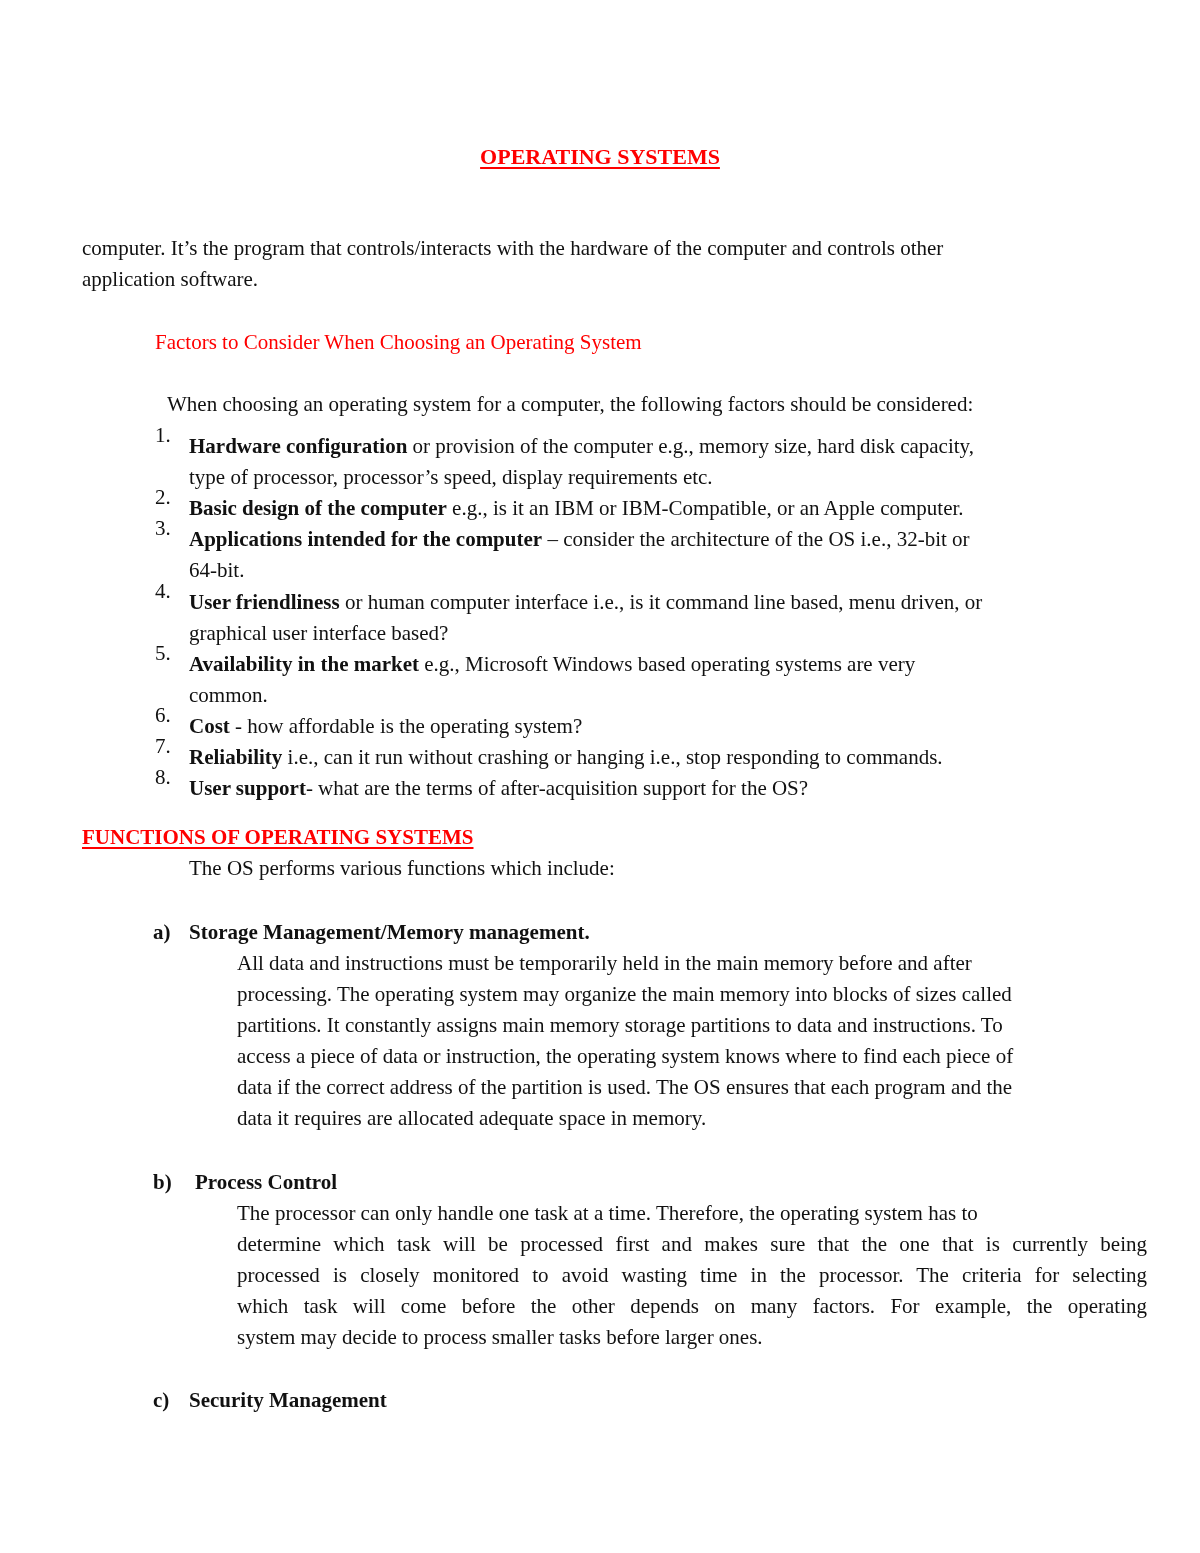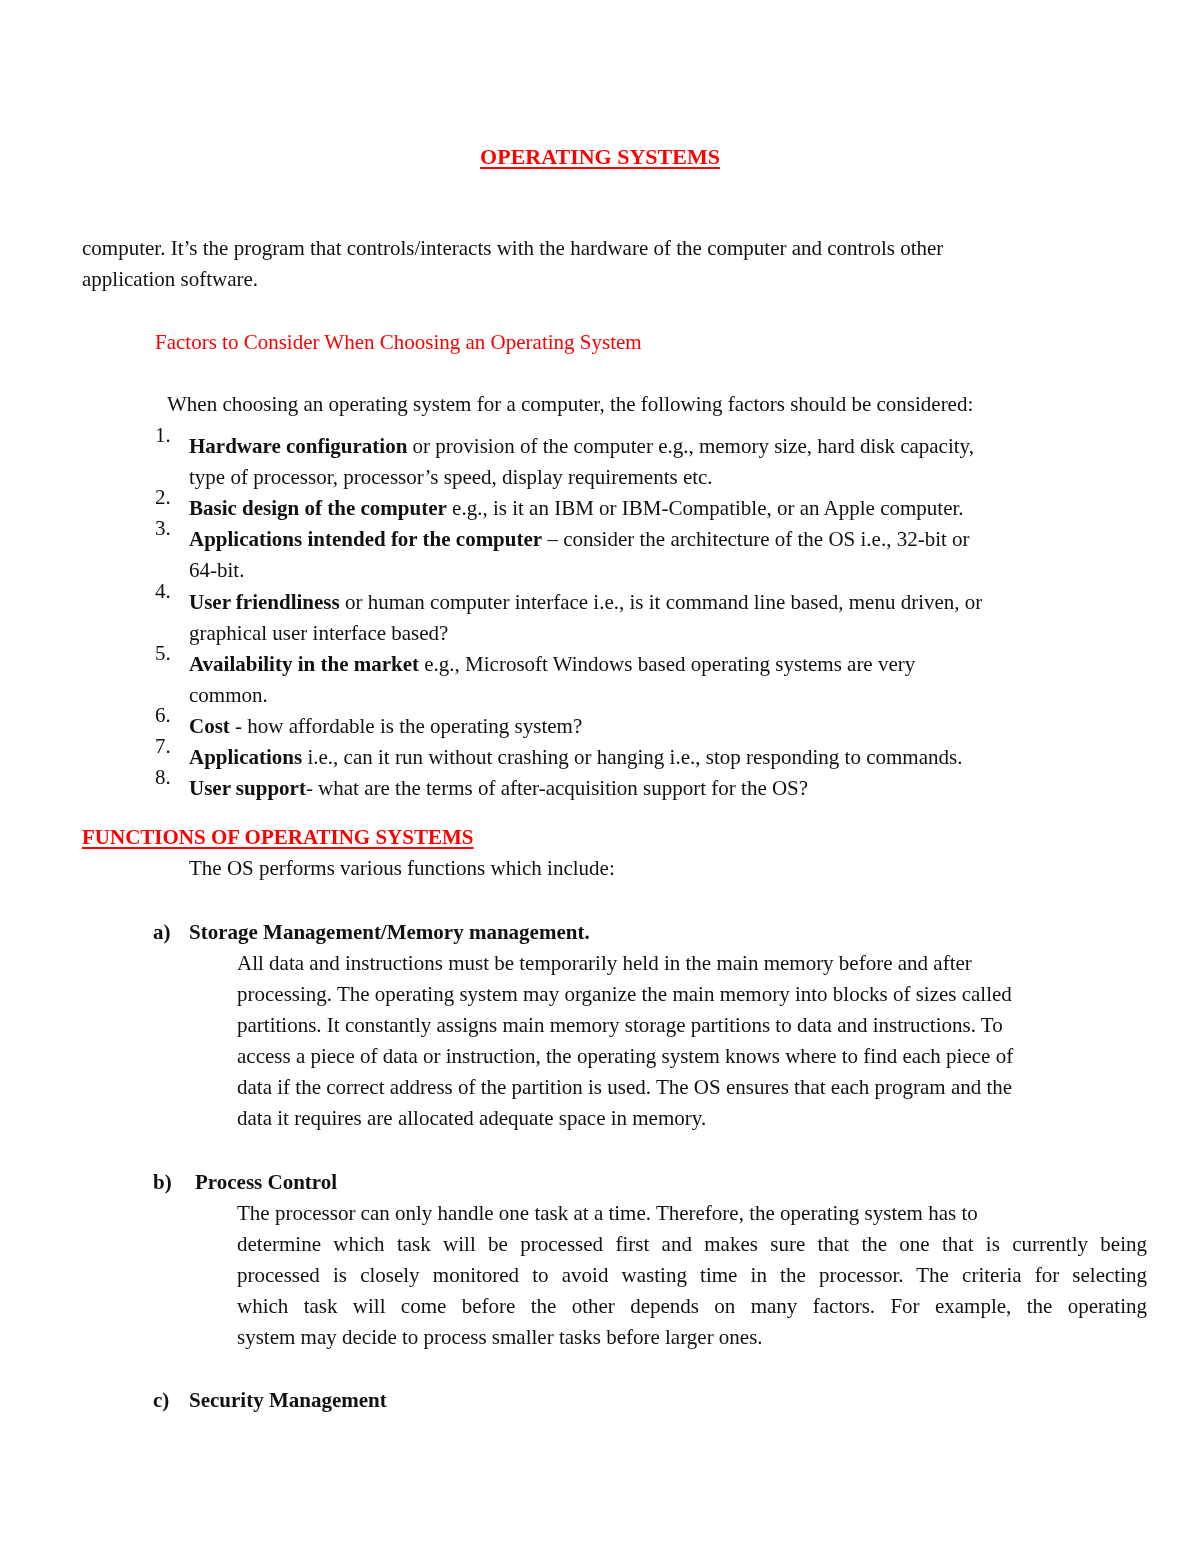--- a/index.html
+++ b/index.html
@@ -88,21 +88,21 @@
       <span class="abs item-text" style="top:669px">common.</span>
     </div>
 
     <div>
       <span class="abs num" style="top:700px">6.</span>
       <span class="abs item-text" style="top:700px"><b>Cost</b><span> - how affordable is the operating system?</span></span>
     </div>
 
     <div>
       <span class="abs num" style="top:731px">7.</span>
-      <span class="abs item-text" style="top:731px"><b>Applications</b><span> i.e., can it run without crashing or hanging i.e., stop responding to commands.</span></span>
+      <span class="abs item-text" style="top:731px"><b>Reliability</b><span> i.e., can it run without crashing or hanging i.e., stop responding to commands.</span></span>
     </div>
 
     <div>
       <span class="abs num" style="top:762px">8.</span>
       <span class="abs item-text" style="top:762px"><b>User support</b><span>- what are the terms of after-acquisition support for the OS?</span></span>
     </div>
   </div>
 
   <div id="functions-heading" class="abs red u">FUNCTIONS OF OPERATING SYSTEMS</div>
   <div id="functions-intro" class="abs">The OS performs various functions which include:</div>

